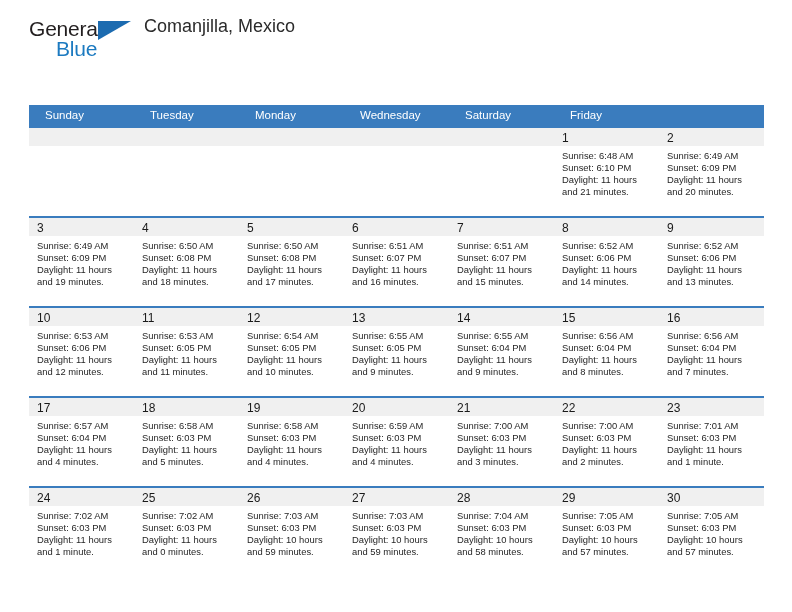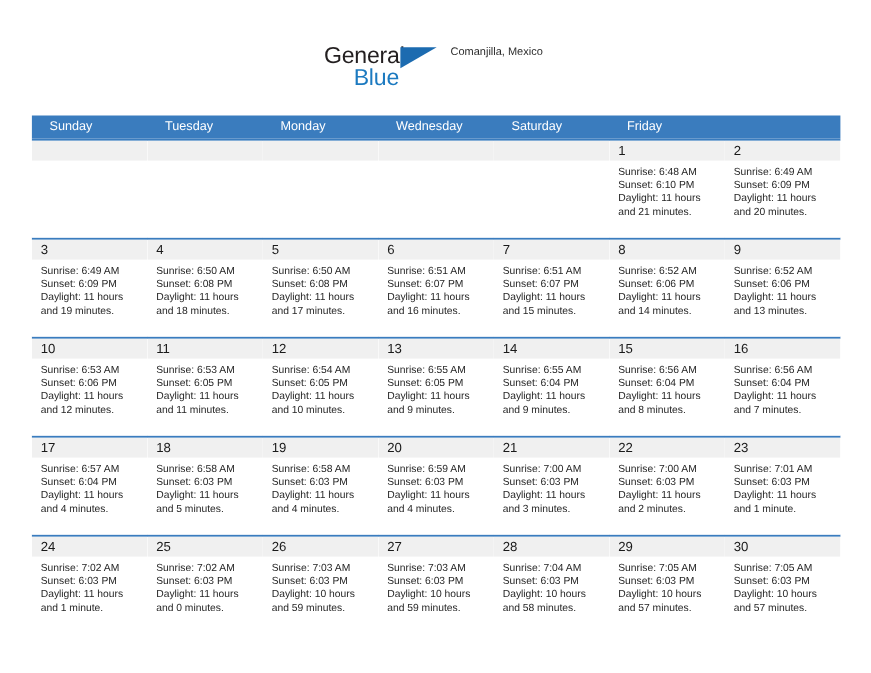--- a/index.html
+++ b/index.html
@@ -17,22 +17,22 @@
     position: relative;
     width: 792px;
     height: 612px;
     padding: 0;
   }
 
   
   .top {
     display: flex;
     align-items: flex-start;
-    justify-content: center;
-    padding: 36px 33px 0 29px;
+    justify-content: flex-start;
+    padding: 14px 33px 0 29px;
     height: 78px;
   }
 
   .logo {
     position: relative;
     width: 115px;
     height: 48px;
     line-height: 1;
     flex: 0 0 auto;
   }
@@ -70,21 +70,21 @@
   }
   .title-month {
     font-size: 27px;
     font-weight: normal;
     color: #000000;
     line-height: 32px;
     letter-spacing: 0px;
     white-space: nowrap;
   }
   .title-location {
-    font-size: 10px;
+    font-size: 18px;
     color: #2b2b2b;
     line-height: 20px;
     margin-top: 2px;
     white-space: nowrap;
   }
 
   
   .calendar {
     position: absolute;
     left: 29px;

